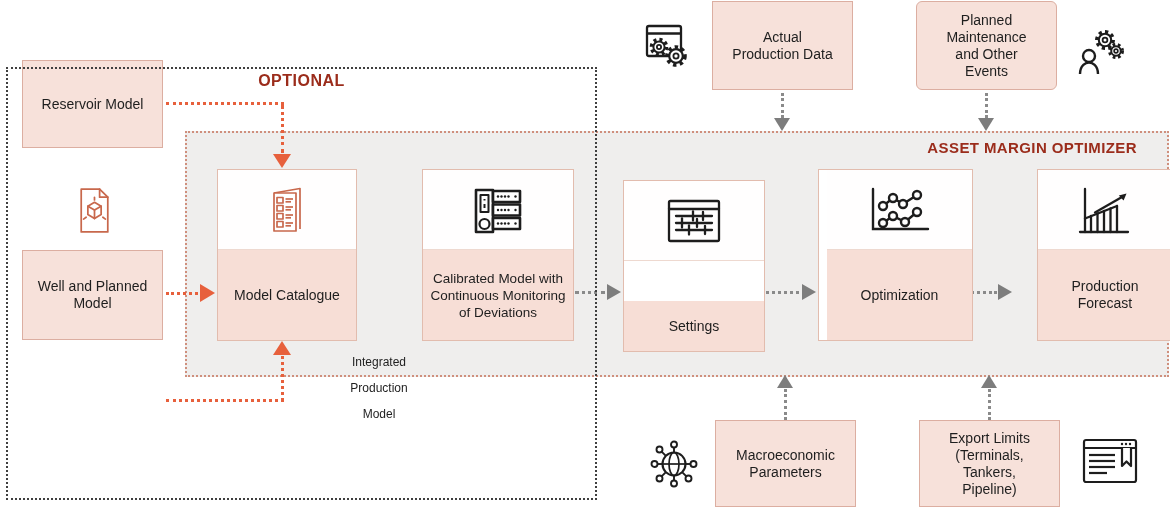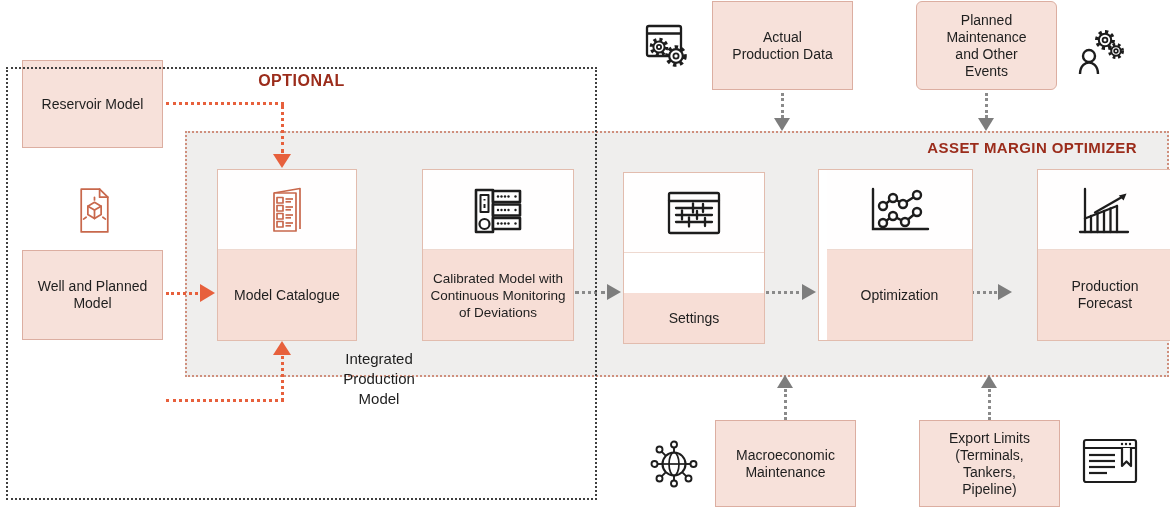--- a/index.html
+++ b/index.html
@@ -23,21 +23,21 @@
   .pad-md{padding:4px 17px;box-sizing:border-box;}
 
   
   .stage{z-index:4;border:1px solid #e2bcae;background:#fff;display:flex;flex-direction:column;}
   .stage .icon-area{height:79px;background:#fffefe;display:flex;align-items:center;justify-content:center;
                     border-bottom:1px solid #eed9d0;}
   .stage .label-area{flex:1;background:#f7ded6;display:flex;align-items:center;justify-content:center;
                      text-align:center;font-size:14px;line-height:17px;padding:2px 6px;box-sizing:border-box;}
 
   
-  #ipm-label{left:334px;top:349px;width:90px;text-align:center;font-size:15px;line-height:20px;z-index:7;}
+  #ipm-label{left:334px;top:349px;width:90px;text-align:center;font-size:12px;line-height:26px;z-index:7;}
 
   
   .dot-h{height:0;border-top:3px dotted #e7603c;z-index:3;}
   .dot-v{width:0;border-left:3px dotted #e7603c;z-index:3;}
   .dot-h.gray{border-top:3px dotted #8a8a8a;}
   .dot-v.gray{border-left:3px dotted #8a8a8a;}
 
   
   .head{width:0;height:0;z-index:4;}
   .head.o-down {border-left:9px solid transparent;border-right:9px solid transparent;border-top:14px solid #e7603c;}
@@ -138,21 +138,21 @@
             <circle cx="35.5" cy="39.5" r="1.2"></circle>
             <circle cx="42.5" cy="39.5" r="1.2"></circle>
         </g>
       </svg>
     </div>
     <div class="label-area" style="font-size:13.5px;">
         <span>Calibrated Model with Continuous Monitoring of Deviations</span>
       </div>
   </div>
 
-  <div class="abs stage" style="left:623px;top:172px;width:140px;height:170px;gap:40px;">
+  <div class="abs stage" style="left:623px;top:180px;width:140px;height:170px;gap:40px;">
     <div class="icon-area">
       <svg width="54" height="44" viewBox="0 0 54 44" fill="none" stroke="#1d1d1d" stroke-width="2.3" stroke-linecap="round">
         <rect x="2" y="2" width="50" height="40" rx="1.5"></rect>
         <line x1="2" y1="10" x2="52" y2="10"></line>
         <line x1="9" y1="17" x2="45" y2="17"></line>
           <line x1="26" y1="12.5" x2="26" y2="21.5"></line>
           <line x1="36" y1="13" x2="36" y2="21"></line>
         <line x1="9" y1="24" x2="45" y2="24"></line>
           <line x1="15" y1="19.5" x2="15" y2="28.5"></line>
           <line x1="30" y1="20" x2="30" y2="28"></line>
@@ -240,21 +240,21 @@
       <circle cx="27" cy="13" r="2.4" stroke-width="1.8"></circle>
       <circle cx="38" cy="24" r="6.4" stroke-width="3.2" stroke-dasharray="2.6 2.6"></circle>
       <circle cx="38" cy="24" r="4.8" fill="#fff" stroke-width="2"></circle>
       <circle cx="38" cy="24" r="1.9" stroke-width="1.6"></circle>
       <circle cx="11" cy="29" r="6" fill="#fff" stroke-width="2.4"></circle>
       <path d="M2 47 C2 38 8 35.5 11 35.5 C14 35.5 20 38 20 47" fill="#fff" stroke-width="2.4"></path>
     </svg>
   </div>
 
   <div class="abs pink-box pad-sm" style="left:715px;top:420px;width:141px;height:87px;">
-    <span>Macroeconomic Maintenance</span>
+    <span>Macroeconomic Parameters</span>
   </div>
   <div class="abs pink-box pad-md" style="left:919px;top:420px;width:141px;height:87px;">
     <span>Export Limits (Terminals, Tankers, Pipeline)</span>
   </div>
 
   <div class="abs" style="left:650px;top:440px;">
     <svg width="48" height="48" viewBox="0 0 48 48" fill="none" stroke="#1d1d1d" stroke-width="2.1">
       <circle cx="24" cy="24" r="11.5"></circle>
       <ellipse cx="24" cy="24" rx="5" ry="11.5" stroke-width="1.7"></ellipse>
       <line x1="12.5" y1="24" x2="35.5" y2="24" stroke-width="1.7"></line>

